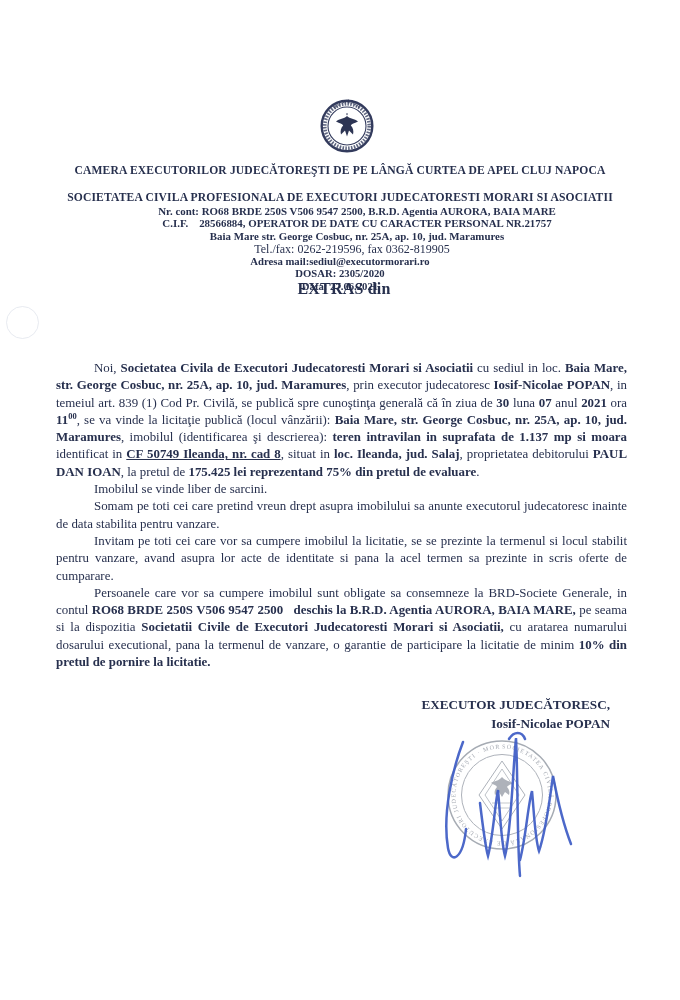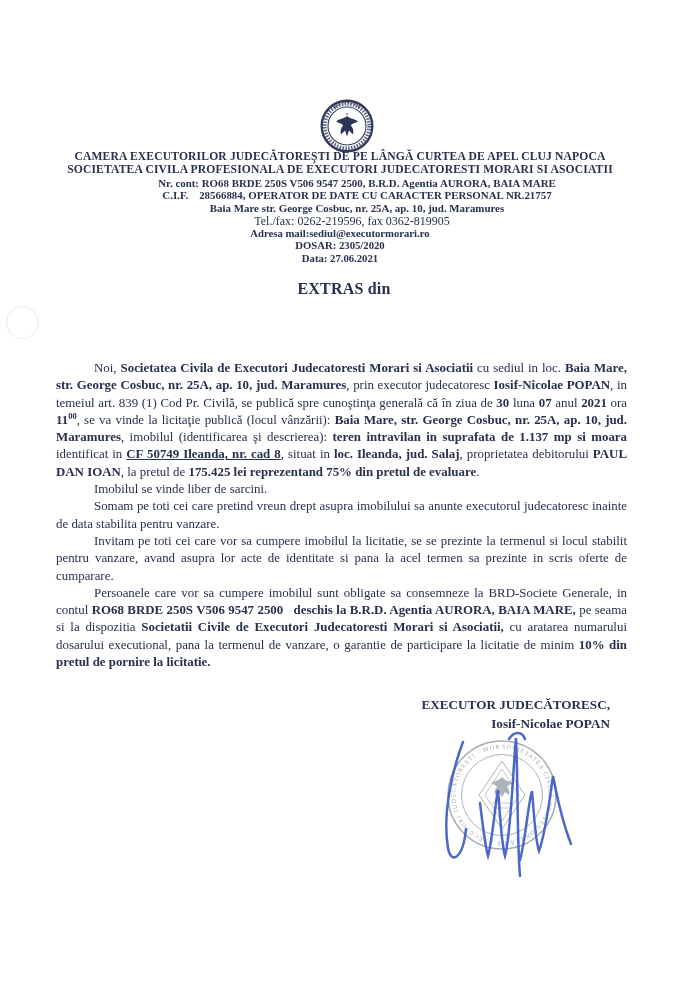--- a/index.html
+++ b/index.html
@@ -12,21 +12,21 @@
   
   .hole-punch {
     position:absolute; left:6px; top:306px; width:31px; height:31px;
     border-radius:50%; border:1.5px solid #e4e8ee; opacity:.9;
   }
   
   .emblem { position:absolute; left:319px; top:98px; width:56px; height:56px; }
   
   .header-lines { position:absolute; top:151px; left:0; width:680px; text-align:center; }
   .hline { white-space:nowrap; }
-  .l1 { font-size:11.6px; font-weight:bold; line-height:12.9px; letter-spacing:.15px; }
+  .l1 { font-size:11.6px; font-weight:bold; line-height:12.9px; letter-spacing:.15px;margin-top:14px; }
   .l2 { font-size:10.9px; font-weight:bold; line-height:12.6px;margin-left:34px; }
   .l3 { font-size:12px; font-weight:normal; line-height:12.2px;padding-left:24px; }
   .l4 { font-size:10.7px; font-weight:bold; line-height:12.4px; }
   
   .title-block { position:absolute; top:281px; left:0; width:680px; text-align:center; font-weight:bold; }
   .title-line { font-size:16px; line-height:15.8px; letter-spacing:.2px;padding-left:8px; }
   
   .doc-body {
     position:absolute; top:360px; left:56px; width:571px;
     font-size:12.9px; line-height:17.3px; text-align:justify;

